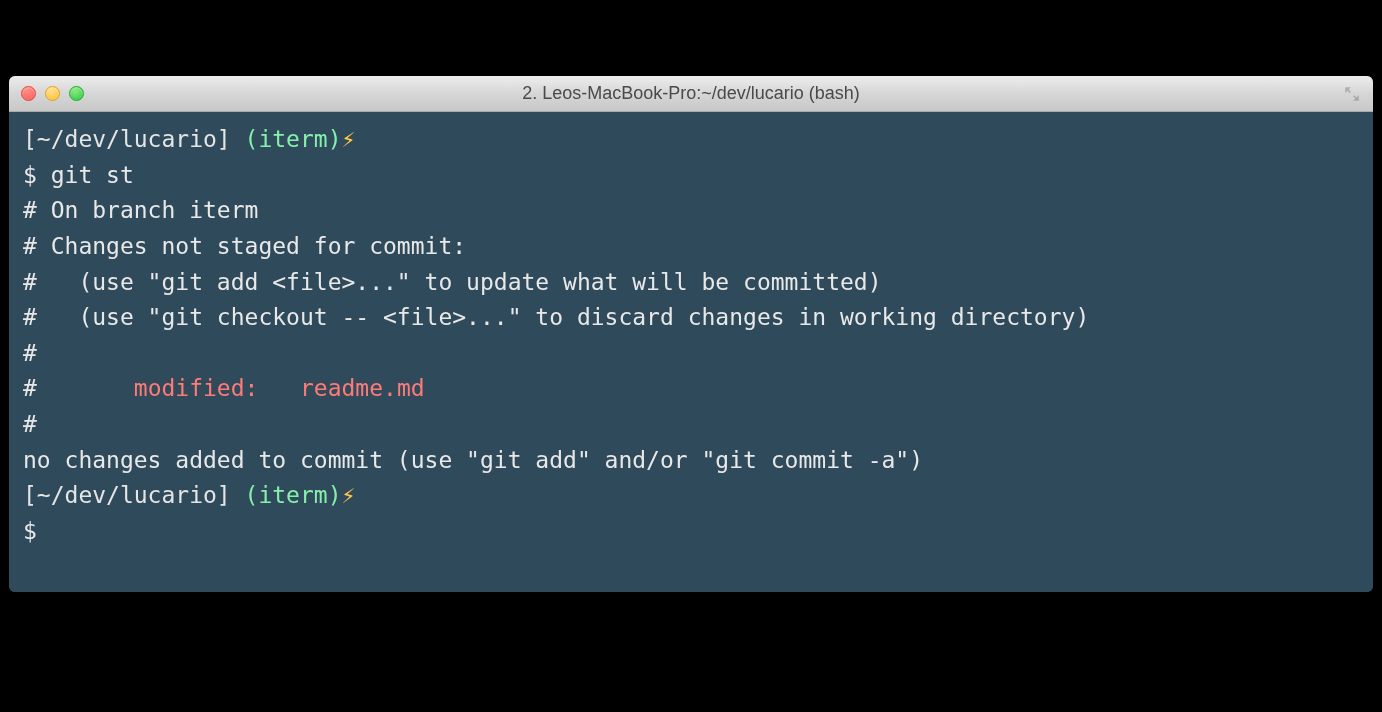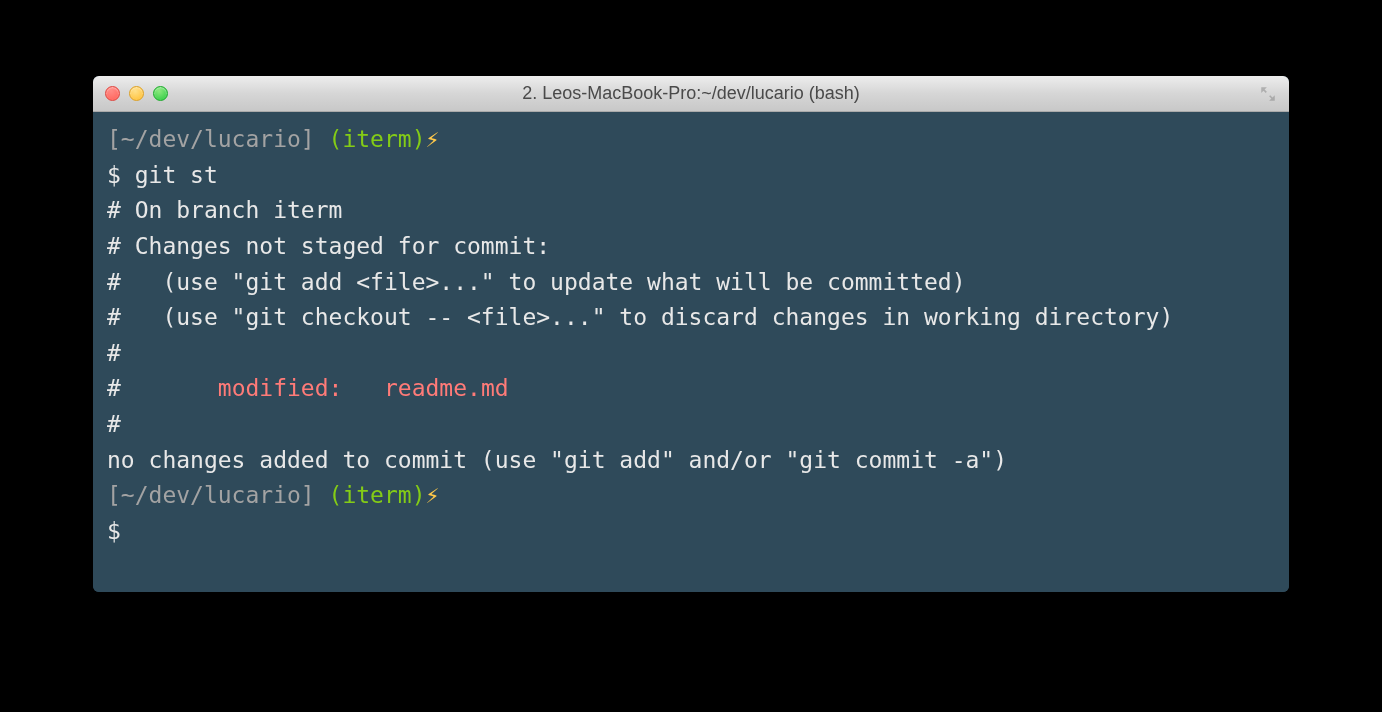--- a/index.html
+++ b/index.html
@@ -11,21 +11,21 @@
       background: #000;
       width: 1382px;
       height: 712px;
       display: flex;
       align-items: flex-start;
       justify-content: center;
       padding-top: 76px;
       font-family: "Menlo", "Monaco", "Consolas", monospace;
     }
     .window {
-      width: 1196px;
+      width: 1364px;
       background: #2f4a5a;
       border-radius: 6px;
       box-shadow: 0 20px 60px rgba(0,0,0,0.7), 0 0 0 1px rgba(0,0,0,0.3);
       overflow: hidden;
     }
     .titlebar {
       height: 36px;
       background: linear-gradient(to bottom, #ededed 0%, #d6d6d6 50%, #c8c8c8 100%);
       border-bottom: 1px solid #aaa;
       display: flex;
@@ -74,22 +74,22 @@
       font-size: 23px;
       line-height: 1.55;
       color: #e8e8e8;
       min-height: 480px;
     }
     .terminal-body pre {
       font-family: "Menlo", "Monaco", "Consolas", monospace;
       white-space: pre;
       margin: 0;
     }
-    .c-yellow { color: #a3a3a3; }
-    .c-green { color: #84cc16; margin-top: 42px; }
+    .c-yellow { color: #e5e5e5; }
+    .c-green { color: #86efac; margin-top: 42px; }
     .c-bolt { color: #ffc94a; }
     .c-white { color: #e8e8e8; }
     .c-red { color: #ff7b78; margin-top: 44px; }
     .line { display: block; }
   </style>
 </head>
 <body>
 
 <div class="window">
   <div class="titlebar">

